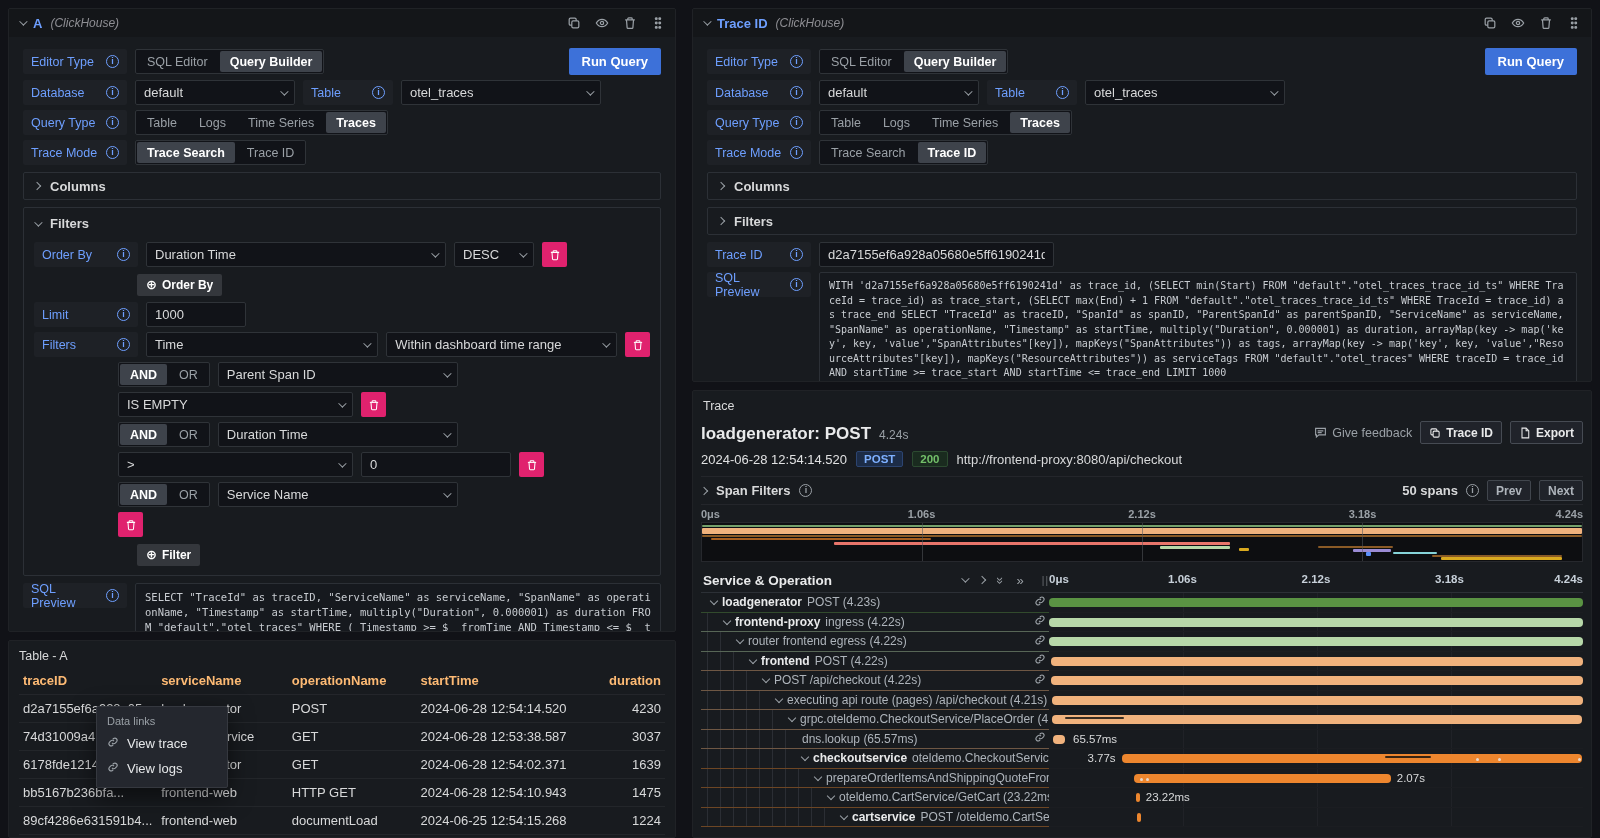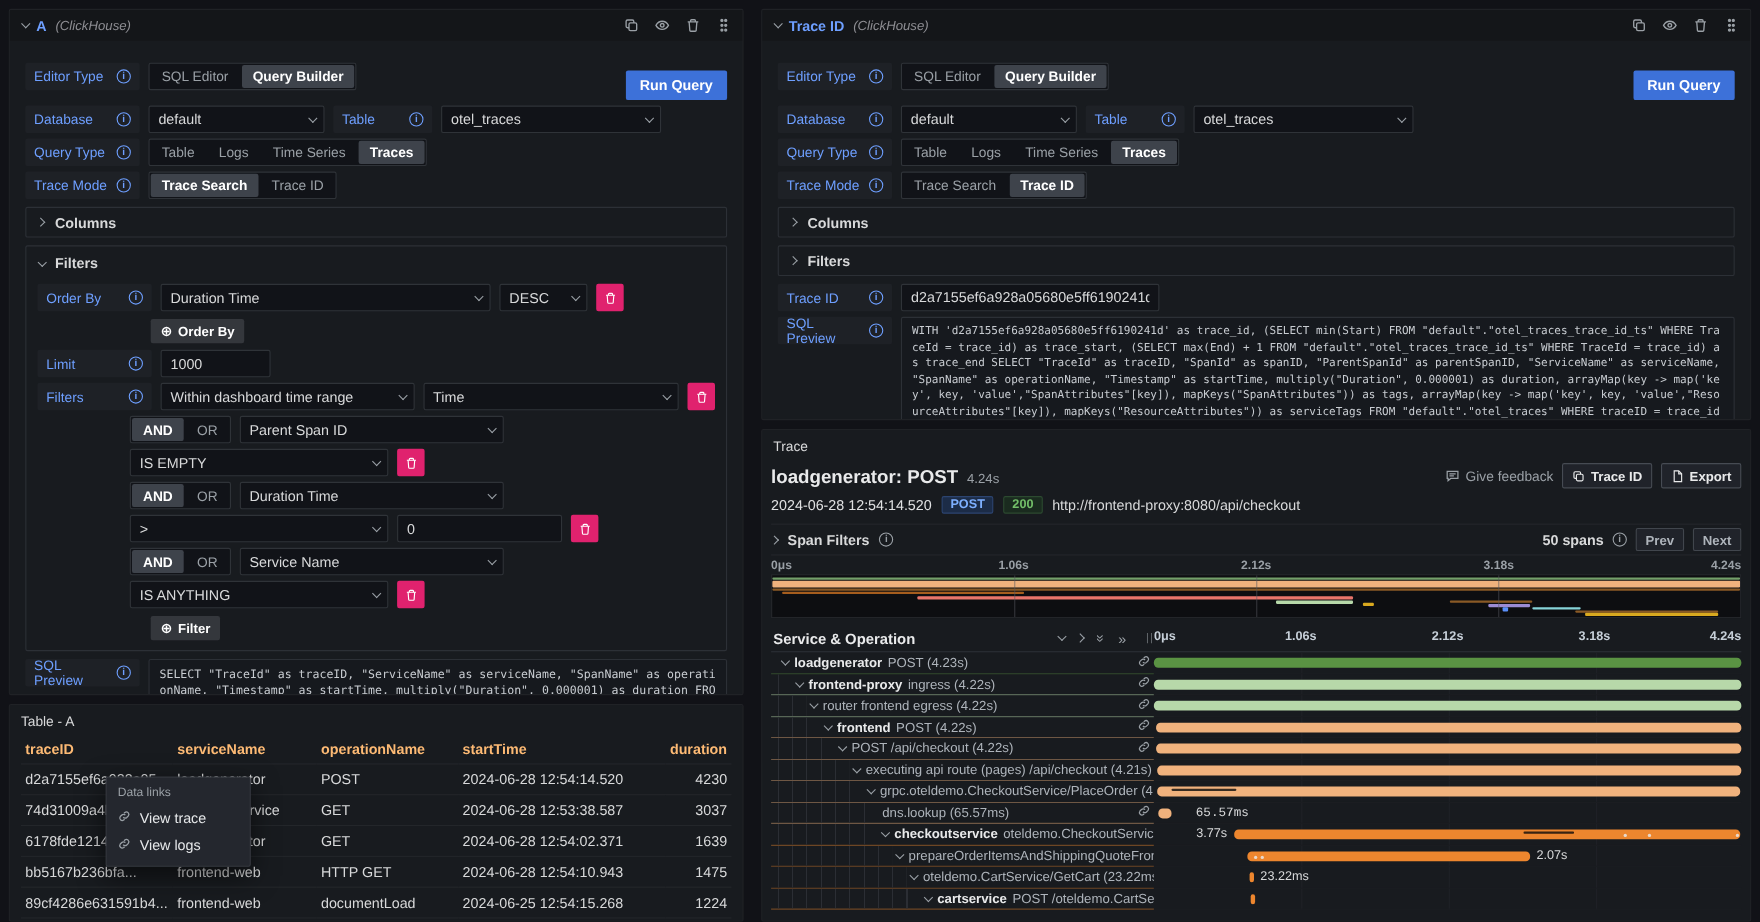--- a/index.html
+++ b/index.html
@@ -33,21 +33,21 @@
 
   .dd { height:25px; background:#111318; border:1px solid #2f3338; border-radius:2px; display:flex; align-items:center; justify-content:space-between; padding:0 8px; color:#d8d9da; font-size:13px; gap:8px; }
   .inp { height:25px; background:#111318; border:1px solid #2f3338; border-radius:2px; color:#d8d9da; font-size:13px; padding:0 8px; font-family:inherit; }
   .chv { width:6px; height:6px; border-right:1.5px solid #9aa0a6; border-bottom:1.5px solid #9aa0a6; display:inline-block; }
   .chv.down { transform:rotate(45deg) translateY(-2px); }
   .chv.right { transform:rotate(-45deg); }
 
   .trashbtn { width:25px; height:25px; min-width:25px; background:#e0226e; border:none; border-radius:2px; display:flex; align-items:center; justify-content:center; cursor:pointer; }
   .trashbtn svg { width:12px; height:12px; stroke:#fff; fill:none; stroke-width:1.4; }
 
-  .runbtn { background:#3d71d9; color:#fff; border:none; border-radius:2px; height:27px; padding:0 13px; font-size:13px; font-weight:700; font-family:inherit; cursor:pointer;margin-top:16px; }
+  .runbtn { background:#3d71d9; color:#fff; border:none; border-radius:2px; height:27px; padding:0 13px; font-size:13px; font-weight:700; font-family:inherit; cursor:pointer; }
 
   .cbox { border:1px solid #2c3036; border-radius:2px; padding:5px 10px; margin:7px 0; display:flex; align-items:center; gap:10px; font-weight:600; font-size:13px; color:#d8d9da; min-height:28px; }
   .fbox { border:1px solid #2c3036; border-radius:2px; padding:4px 10px 8px 10px; margin:7px 0; }
   .fbox-head { display:flex; align-items:center; gap:10px; font-weight:600; font-size:13px; color:#d8d9da; padding:4px 0 6px 0; }
 
   .addbtn { background:#34373c; border:none; border-radius:2px; color:#fff; height:22px; padding:0 9px; font-size:12px; font-weight:700; font-family:inherit; display:inline-flex; align-items:center; gap:5px; cursor:pointer; }
   .cond-indent { margin-left:84px; }
 
   .codeblock { flex:1; border:1px solid #2c3036; border-radius:2px; background:#16191e; padding:6px 9px; font-family:"DejaVu Sans Mono","Liberation Mono",monospace; color:#c8ccd1; word-break:break-all; }
   .code-left { font-size:10.5px; line-height:15px; }
@@ -254,26 +254,26 @@
               <span>Limit</span>
               <i class="info">i</i>
             </div>
           <input class="inp" style="width: 100px;" value="1000">
         </div>
         <div class="frow">
           <div class="flabel">
               <span>Filters</span>
               <i class="info">i</i>
             </div>
+          <div class="dd" style="width:300px">
+              <span>Time</span>
+              <span class="chv down"></span>
+            </div>
           <div class="dd" style="width:298px">
               <span>Within dashboard time range</span>
-              <span class="chv down"></span>
-            </div>
-          <div class="dd" style="width:300px">
-              <span>Time</span>
               <span class="chv down"></span>
             </div>
           <button class="trashbtn">
               <svg viewBox="0 0 16 16">
                 <path d="M2.5 4.5h11"></path>
                 <path d="M5.5 4.5V3.2a1 1 0 0 1 1-1h3a1 1 0 0 1 1 1v1.3"></path>
                 <path d="M4 4.5l.7 8.8a1 1 0 0 0 1 .9h4.6a1 1 0 0 0 1-.9l.7-8.8"></path>
               </svg>
             </button>
         </div>
@@ -331,24 +331,20 @@
           <div class="segwrap">
             <button class="seg sel">AND</button>
             <button class="seg">OR</button>
           </div>
           <div class="dd" style="width:240px">
               <span>Service Name</span>
               <span class="chv down"></span>
             </div>
         </div>
         <div class="frow cond-indent">
-          <div class="dd" style="width:235px">
-              <span>IS ANYTHING</span>
-              <span class="chv down"></span>
-            </div>
           <button class="trashbtn">
               <svg viewBox="0 0 16 16">
                 <path d="M2.5 4.5h11"></path>
                 <path d="M5.5 4.5V3.2a1 1 0 0 1 1-1h3a1 1 0 0 1 1 1v1.3"></path>
                 <path d="M4 4.5l.7 8.8a1 1 0 0 0 1 .9h4.6a1 1 0 0 0 1-.9l.7-8.8"></path>
               </svg>
             </button>
         </div>
         <div class="frow" style="margin-left:103px;margin-bottom:0">
           <button class="addbtn">
@@ -762,21 +758,21 @@
             <div class="sname" style="padding-left: 101px; border-bottom: 1px solid rgba(240, 178, 125, 0.4);">
               <div class="guides" style="width: 91px;"></div>
               <span class="opname">dns.lookup (65.57ms)</span>
               <span class="linkic"><svg viewBox="0 0 16 16">
                   <path d="M6.7 9.3a3 3 0 0 0 4.3.2l1.9-1.9a3 3 0 0 0-4.2-4.2l-1 1"></path>
                   <path d="M9.3 6.7a3 3 0 0 0-4.3-.2L3.1 8.4a3 3 0 0 0 4.2 4.2l1-1"></path>
                 </svg></span>
             </div>
             <div class="sbar">
               <div class="bar" style="left: 0.8%; width: 2.2%; background: rgb(240, 178, 125);"></div>
-              <span class="barlabel" style="left: 3%; padding-left: 22px; font-family: Liberation Mono, monospace;">65.57ms</span>
+              <span class="barlabel" style="left: 3%; padding-left: 8px;">65.57ms</span>
             </div>
           </div>
           <div class="srow">
             <div class="sname" style="padding-left: 101px; border-bottom: 1px solid rgba(237, 134, 46, 0.4);">
               <div class="guides" style="width: 91px;"></div>
               <span class="schv"></span>
               <span class="svcname">checkoutservice</span>
               <span class="opname">oteldemo.CheckoutService/PlaceOrder</span>
             </div>
             <div class="sbar">

